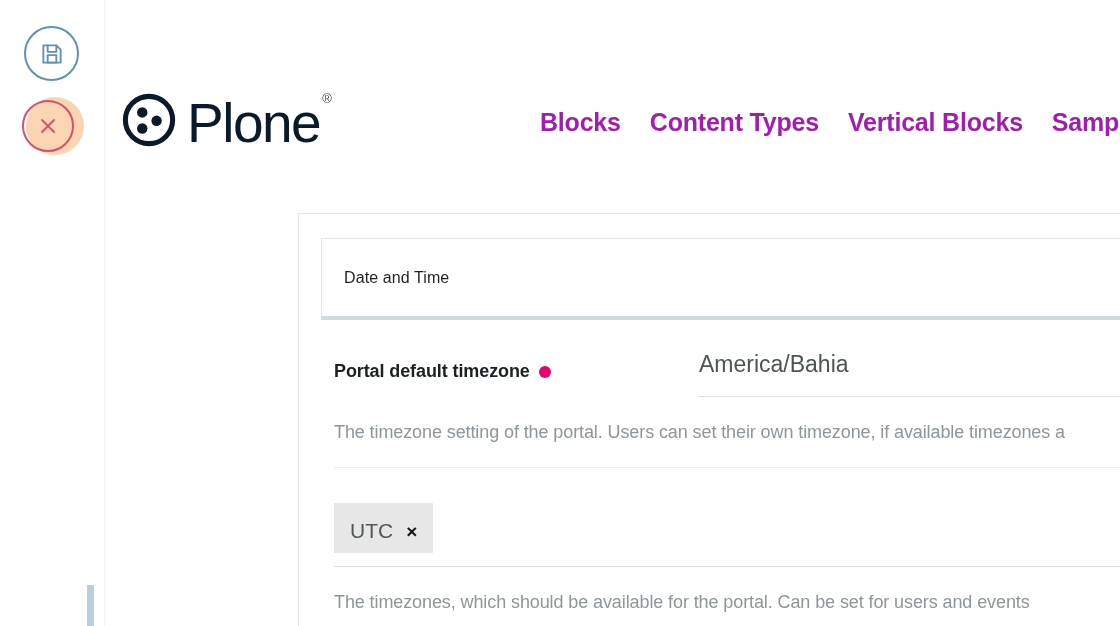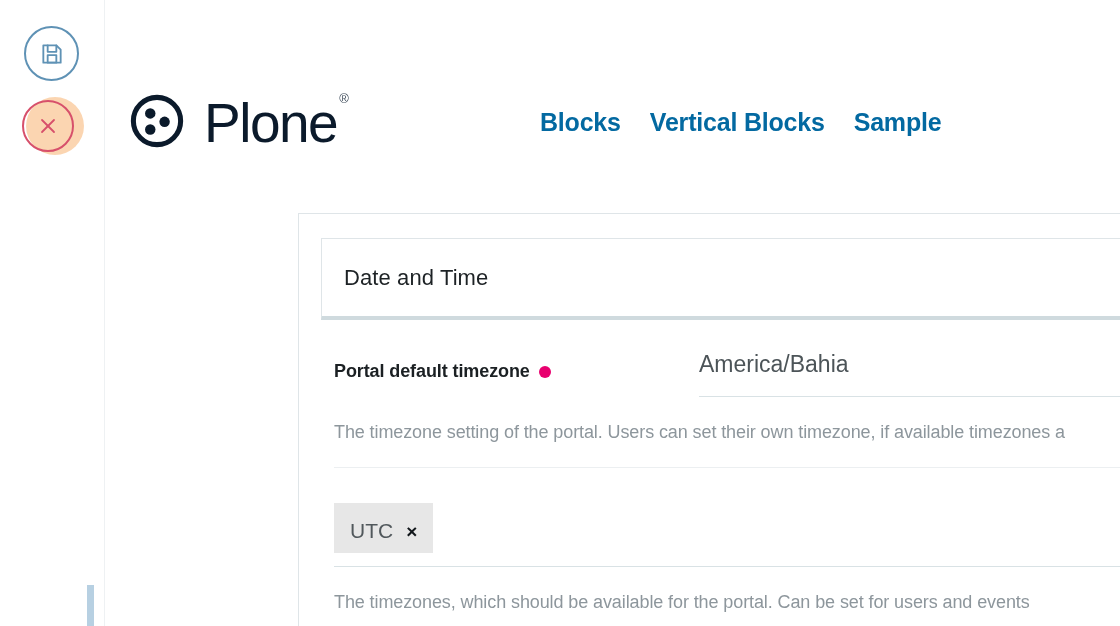--- a/index.html
+++ b/index.html
@@ -84,25 +84,25 @@
   .header {
     position: absolute;
     left: 105px; top: 0;
     width: 1015px;
     height: 213px;
     background: #ffffff;
   }
 
   .brand {
     position: absolute;
-    left: 25px;
+    left: 17px;
     top: 93px;
     display: flex;
-    align-items: center;
-    gap: 20px;
+    align-items: flex-start;
+    gap: 11px;
   }
   .brand-mark { display: block; }
   .brand-wordmark {
     font-family: "Liberation Sans", sans-serif;
     font-size: 55px;
     line-height: 55px;
     font-weight: 400;
     letter-spacing: -1.5px;
     color: #0b1a2b;
     position: relative;
@@ -124,21 +124,21 @@
     top: 108px;
     display: flex;
     align-items: center;
     gap: 29px;
     white-space: nowrap;
   }
   .navlink {
     font-family: "Liberation Sans", sans-serif;
     font-size: 25px;
     font-weight: 700;
-    color: #0369a1;
+    color: #a21caf;
     text-decoration: none;
     letter-spacing: -0.2px;
     cursor: pointer;
   }
 
   
   .panel {
     position: absolute;
     left: 298px;
     top: 213px;
@@ -156,21 +156,21 @@
     top: 24px;
     width: 860px;
     height: 82px;
     background: #ffffff;
     border: 1px solid #dfe5e8;
     border-bottom: 4px solid #cfdade;
     display: flex;
     align-items: center;
   }
   .tab-label {
-    font-size: 22px;
+    font-size: 16px;
     color: #1d2225;
     font-weight: 400;
     padding-left: 22px;
     letter-spacing: 0.1px;
     cursor: pointer;
     text-align: center;
   }
 
   .form {
     position: absolute;
@@ -304,20 +304,21 @@
           <circle cx="24" cy="23" r="6.2" fill="#0b1a2b"></circle>
           <circle cx="24" cy="42" r="6.2" fill="#0b1a2b"></circle>
           <circle cx="41" cy="33" r="6.2" fill="#0b1a2b"></circle>
         </svg>
       </span>
       <span class="brand-wordmark"><span>Plone</span><span class="brand-tm">®</span></span>
     </div>
 
     <nav class="mainnav">
       <a class="navlink" href="#">Blocks</a>
+      <a class="navlink" href="#">Content Types</a>
       <a class="navlink" href="#">Vertical Blocks</a>
       <a class="navlink" href="#">Sample</a>
     </nav>
   </div>
 
   <div class="panel">
 
     <div class="tabstrip">
       <span class="tab-label">Date and Time</span>
     </div>

